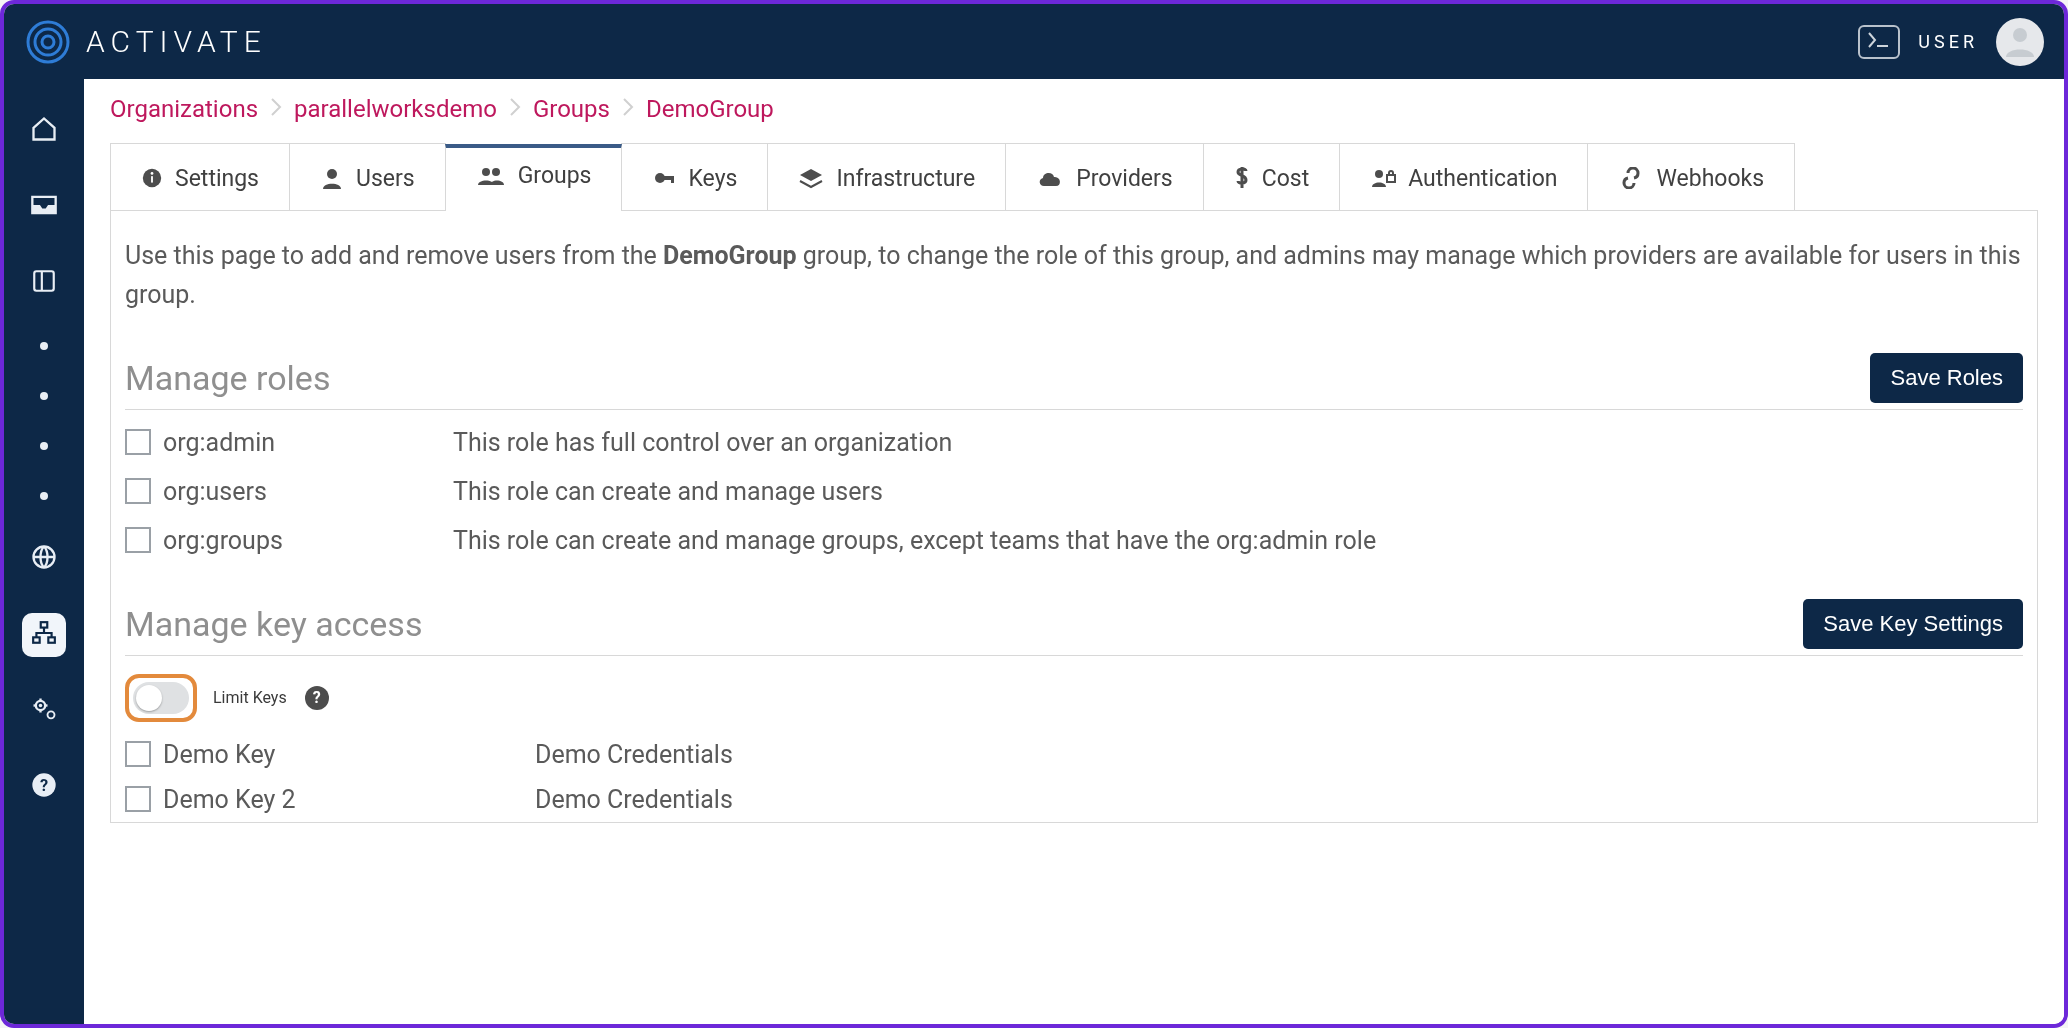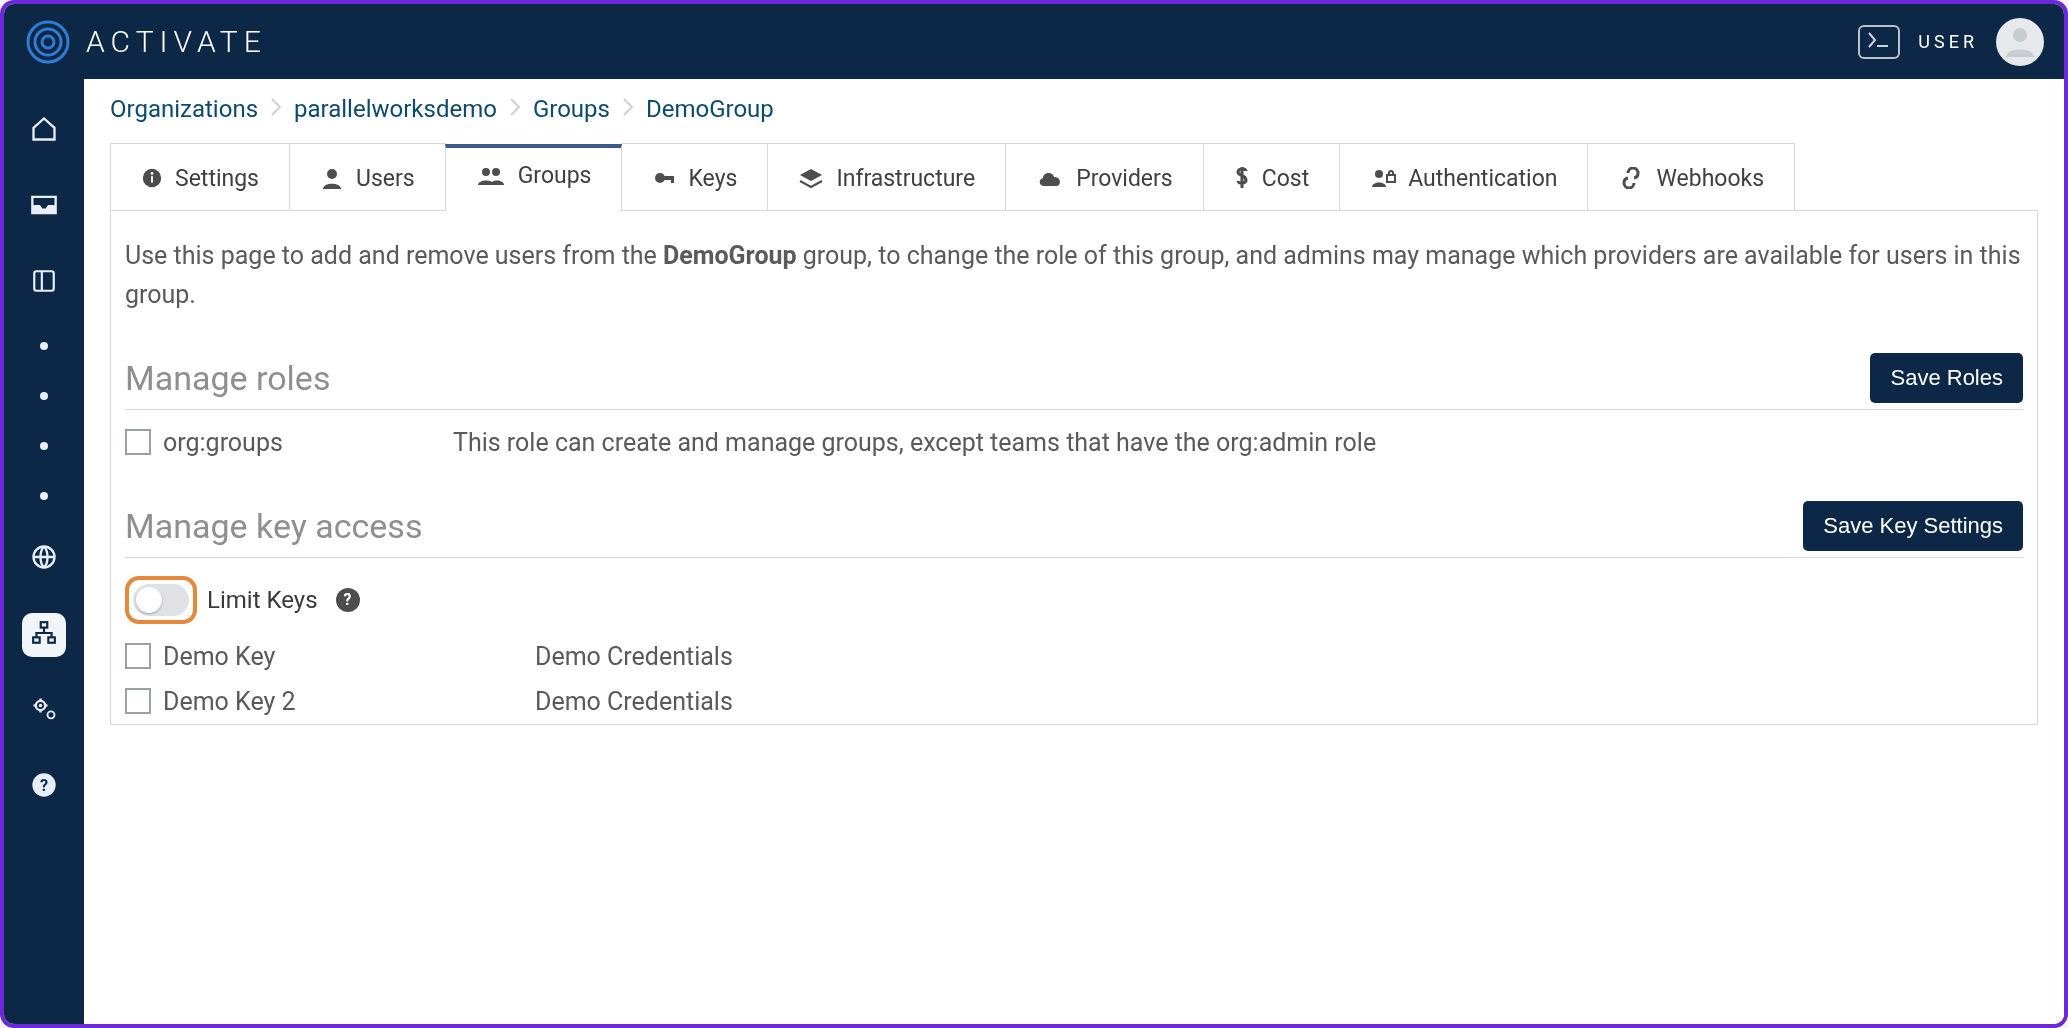--- a/index.html
+++ b/index.html
@@ -121,21 +121,21 @@
     align-items: center;
     color: #6b6b6b;
     font-size: 24px;
     padding: 16px 0 20px 0;
   }
   .breadcrumb .chev {
     margin: 0 10px;
     color: #c4c4c4;
   }
   .crumb {
-    color: #0c4a6e;
+    color: #be185d;
     text-align: right;
   }
   
   .tabs {
     display: flex;
     border-bottom: 1px solid #d8d8d8;
   }
   .tab {
     display: flex;
     align-items: center;
@@ -244,23 +244,23 @@
     width: 26px;
     height: 26px;
     background: #fff;
     border-radius: 50%;
     position: absolute;
     top: 3px;
     left: 3px;
     box-shadow: 0 1px 2px rgba(0,0,0,0.3);
   }
   .limit-label {
-    font-size: 24px;
+    font-size: 16px;
     color: #3a3a3a;
-    margin-left: 2px;
+    margin-left: 8px;
   }
   .help-circle {
     width: 24px;
     height: 24px;
     background: #4d4d4d;
     color: #fff;
     border-radius: 50%;
     display: flex;
     align-items: center;
     justify-content: center;
@@ -520,20 +520,30 @@
         </div>
 
         <div style="padding: 28px 14px 0 14px;">
           <div class="section-head">
             <div class="section-title">Manage roles</div>
             <button class="btn-primary">Save Roles</button>
           </div>
           <div style="padding-top:8px;">
             <div class="role-row">
               <div class="chk"></div>
+              <div class="role-name">org:admin</div>
+              <div class="role-desc">This role has full control over an organization</div>
+            </div>
+            <div class="role-row">
+              <div class="chk"></div>
+              <div class="role-name">org:users</div>
+              <div class="role-desc">This role can create and manage users</div>
+            </div>
+            <div class="role-row">
+              <div class="chk"></div>
               <div class="role-name">org:groups</div>
               <div class="role-desc">This role can create and manage groups, except teams that have the org:admin role</div>
             </div>
           </div>
         </div>
 
         <div style="padding: 34px 14px 0 14px;">
           <div class="section-head">
             <div class="section-title">Manage key access</div>
             <button class="btn-primary">Save Key Settings</button>

